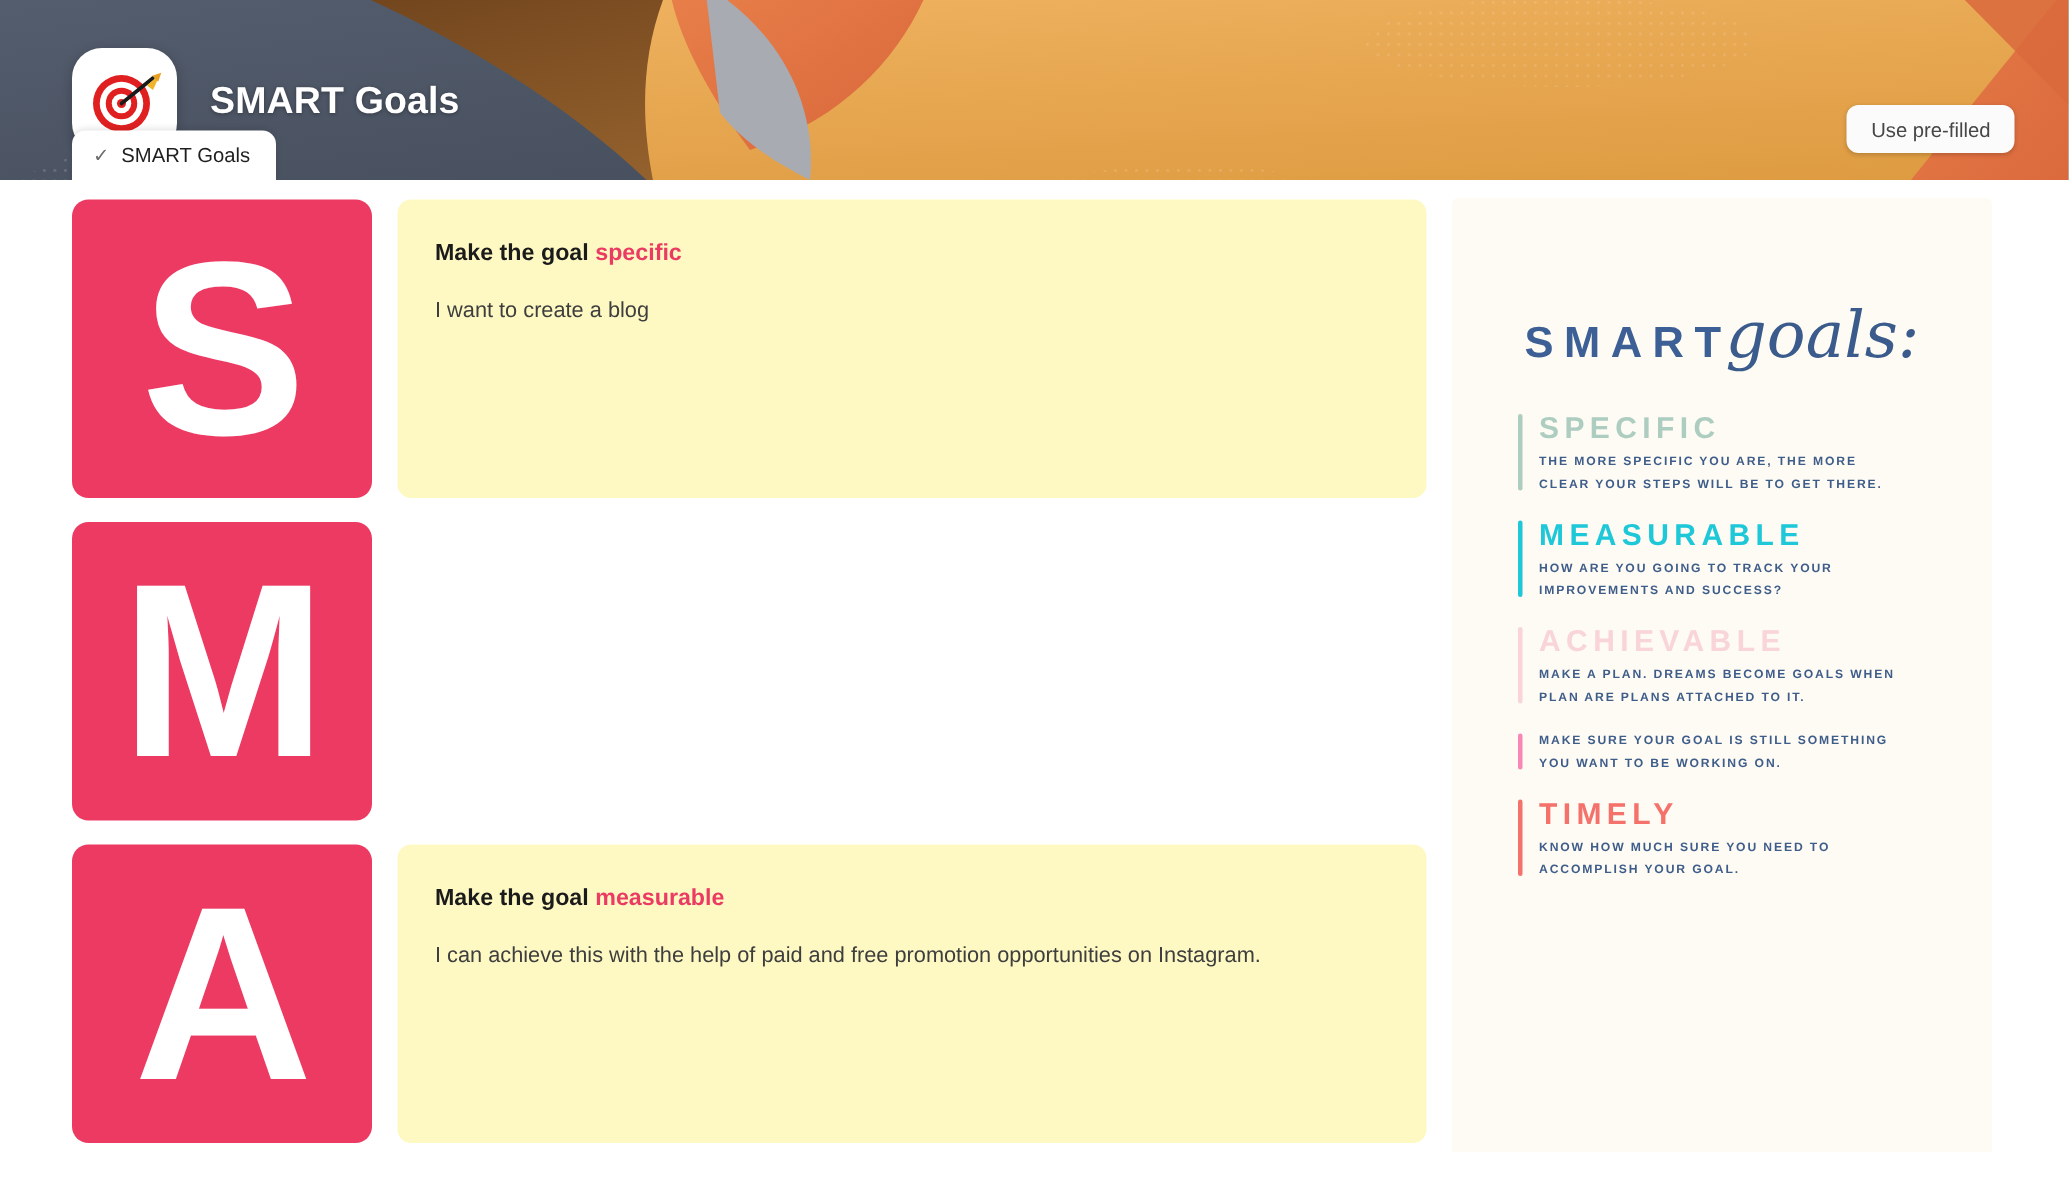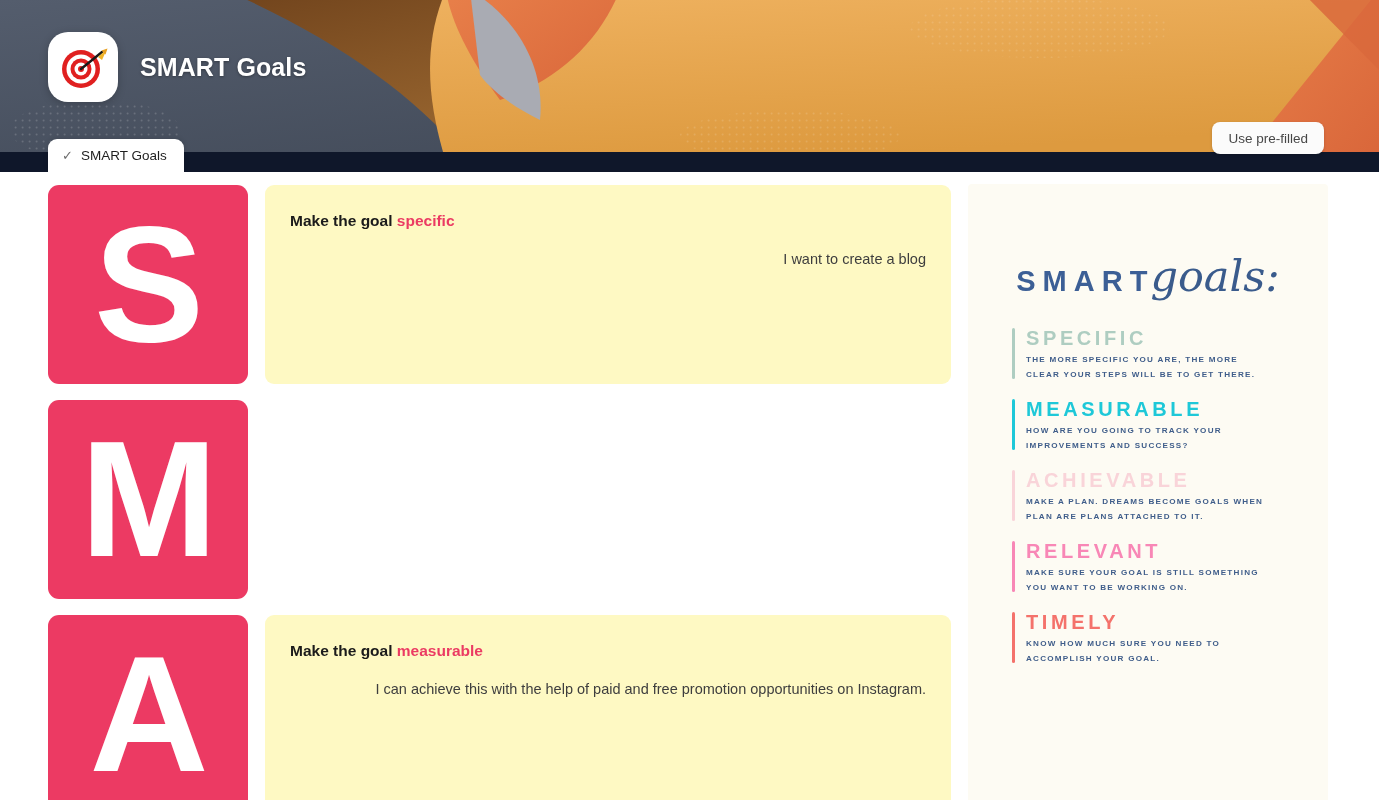--- a/index.html
+++ b/index.html
@@ -9,21 +9,21 @@
     height: 800px;
     overflow: hidden;
     background: #ffffff;
     font-family: "Liberation Sans", sans-serif;
   }
 
   
   .banner {
     position: relative;
     width: 1379px;
-    height: 172px;
+    height: 120px;
     overflow: hidden;
     background: #0f172a;
   }
   .banner-art { position: absolute; inset: 0; }
 
   .banner-content {
     position: absolute;
     left: 48px;
     top: 32px;
     display: flex;
@@ -70,21 +70,21 @@
     align-items: center;
     gap: 8px;
     box-shadow: 0 -1px 5px rgba(0,0,0,.12);
   }
   .tab-check { color: #6c6c6c; font-size: 13px; line-height: 1; }
   .tab-label { font-size: 13.5px; color: #1f1f1f; white-space: nowrap; }
 
   
   .banner-actions {
     position: absolute;
-    right: 55px;
+    right: 36px;
     bottom: 18px;
     display: flex;
     gap: 10px;
     z-index: 5;
     justify-content: space-between;
   }
   .btn {
     height: 32px;
     padding: 0 16px;
     border-radius: 8px;
@@ -146,21 +146,20 @@
     font-size: 15.5px;
     font-weight: bold;
     color: #1b1b1b;
     margin-bottom: 19px;
   }
   .goal-heading .hl { color: #eb3b63; font-weight: bold; }
   .goal-answer {
     font-size: 14.5px;
     color: #3e3e3e;
     line-height: 1.4;
-    text-align: right;
   }
 
   
   .infographic {
     position: absolute;
     left: 968px;
     top: 12px;
     width: 360px;
     height: 688px;
     background: #fdfbf3;
@@ -342,21 +341,20 @@
 
       <div class="ig-block" style="--bar:#f9d4d9">
         <div class="ig-word">ACHIEVABLE</div>
         <div class="ig-desc">
           <div>MAKE A PLAN. DREAMS BECOME GOALS WHEN</div>
           <div>PLAN ARE PLANS ATTACHED TO IT.</div>
         </div>
       </div>
 
       <div class="ig-block" style="--bar:#f887b6">
-        <div class="ig-word">RELEVANT</div>
         <div class="ig-desc">
           <div>MAKE SURE YOUR GOAL IS STILL SOMETHING</div>
           <div>YOU WANT TO BE WORKING ON.</div>
         </div>
       </div>
 
       <div class="ig-block" style="--bar:#f4726b">
         <div class="ig-word">TIMELY</div>
         <div class="ig-desc">
           <div>KNOW HOW MUCH SURE YOU NEED TO</div>

